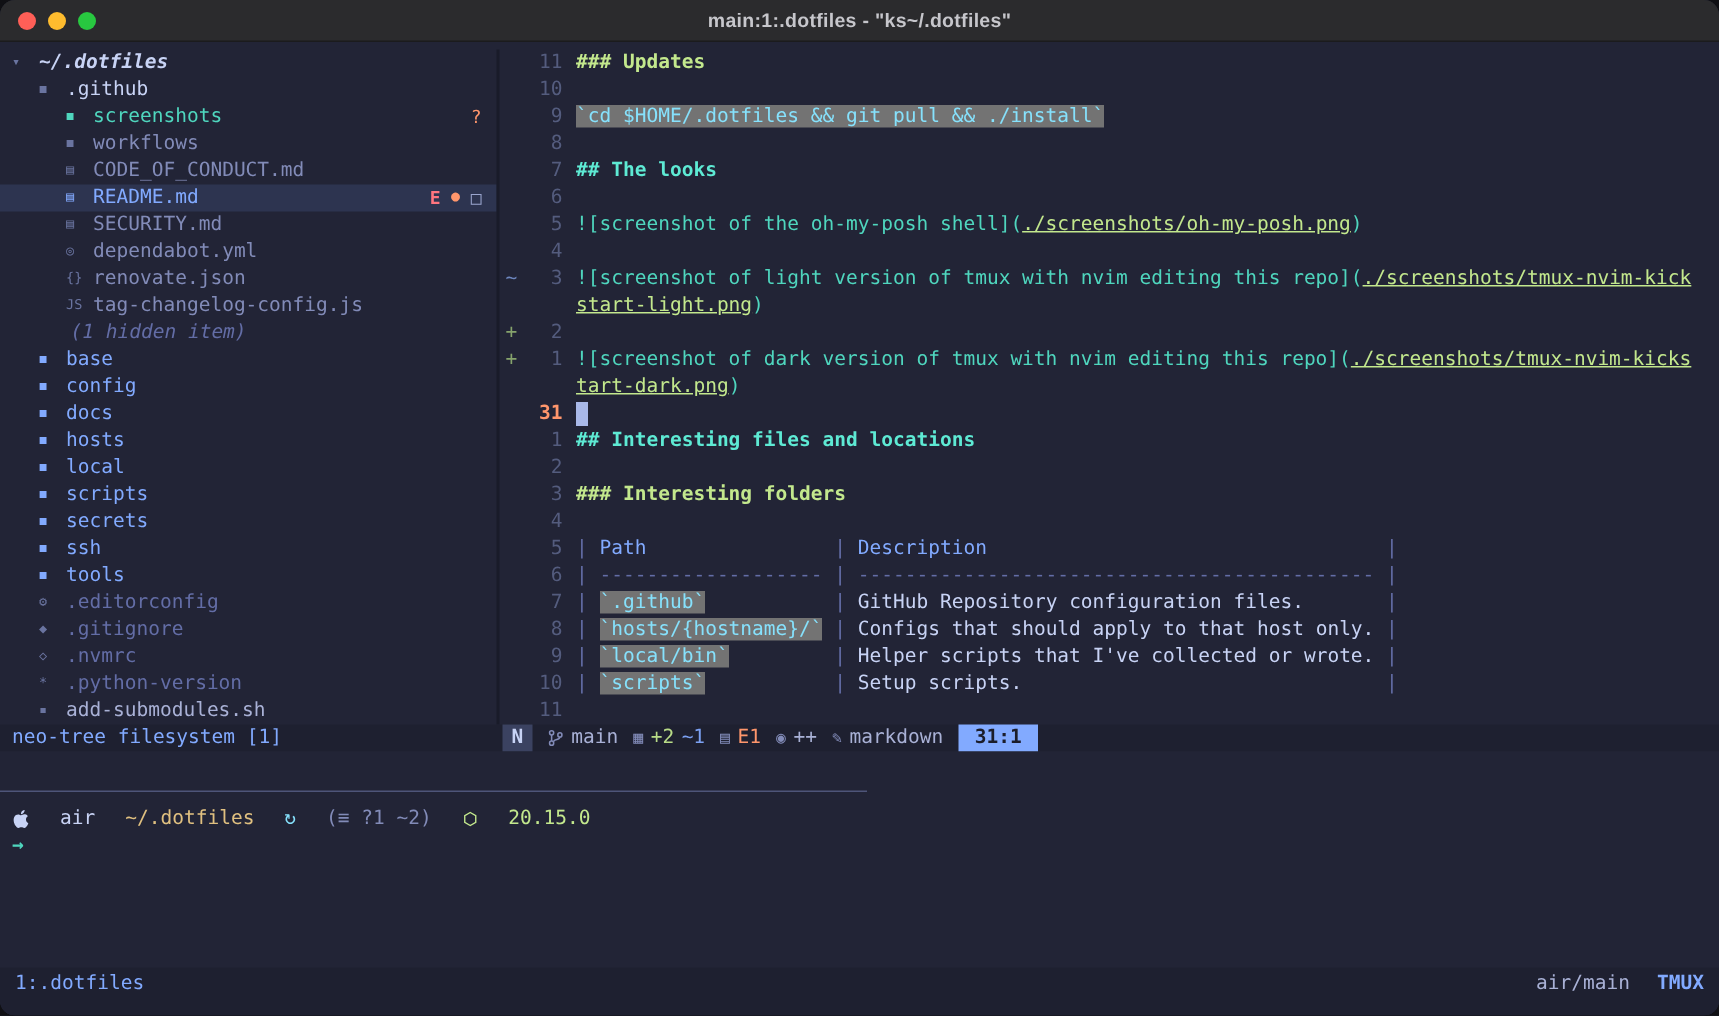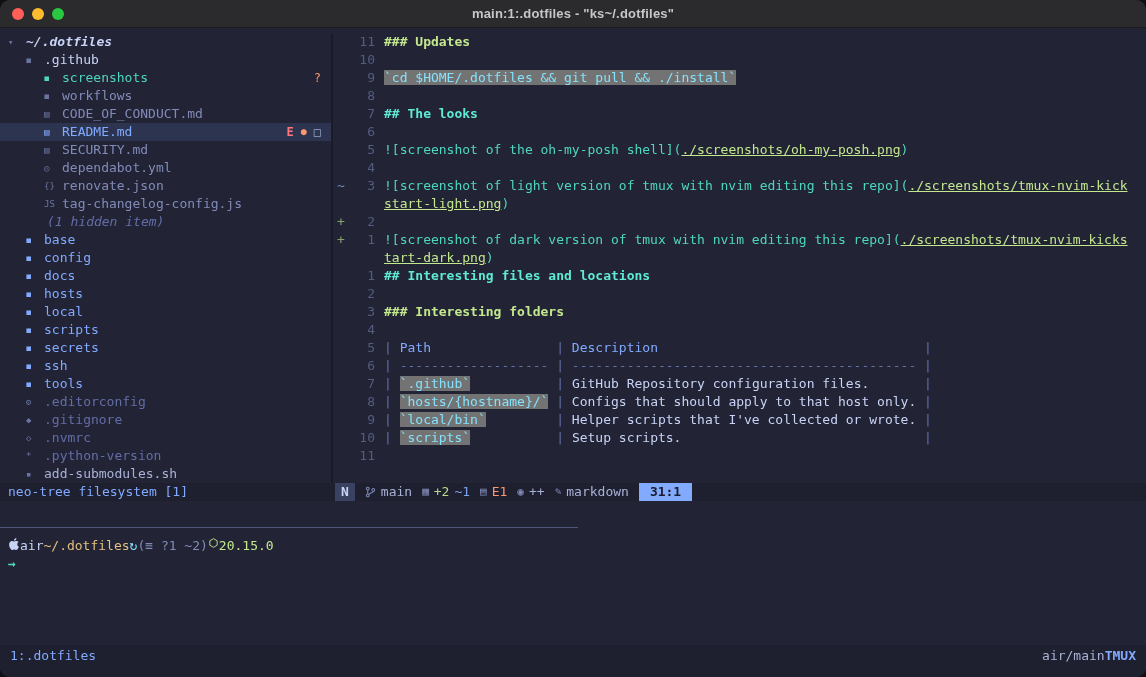--- a/index.html
+++ b/index.html
@@ -103,34 +103,34 @@
   .pos-chip { flex: none; background: #82aaff; color: #1b1d2b; font-weight: bold; padding: 0 11px; }
 
   .cmdline { height: 18px; background: #222436; }
 
   
   .pane-border-row { height: 18px; flex: none; position: relative; }
   .pane-border { position: absolute; left: 0; top: 8px; width: 578px; height: 1px; background: #4e5579; }
 
   
   .shell { flex: none; padding-left: 8px; }
-  .shell-line { height: 18px; display: flex; align-items: flex-start; gap: 0; white-space: pre; }
+  .shell-line { height: 18px; display: flex; align-items: center; gap: 20px; white-space: pre; }
   .sh-host { color: #c8d3f5; }
   .sh-path { color: #e0c080; }
   .sh-sync { color: #86e1fc; }
   .sh-git { color: #828bb8; }
   .sh-node { color: #c3e88d; }
   .sh-arrow { color: #4fd6be; font-weight: bold; }
 
   .flex-spacer { flex: 1; }
 
   
   .tmux-bar { flex: none; height: 32px; background: #1e2030; display: flex; align-items: flex-start; padding: 2px 10px 0; }
   .tmux-window { color: #82aaff; }
-  .tmux-right { margin-left: auto; display: flex; }
+  .tmux-right { margin-left: auto; display: flex; gap: 18px; }
   .tmux-session { color: #a9b1d6; }
   .tmux-label { color: #82aaff; font-weight: bold; }
 
   svg.inline-ic { flex: none; display: inline-block; }
 </style>
 </head>
 <body>
 
 <div class="window">
 
@@ -181,20 +181,21 @@
             <div class="ed-row"><span class="ed-sign "></span><span class="ed-num ">8</span><span class="ed-text"></span></div>
             <div class="ed-row"><span class="ed-sign "></span><span class="ed-num ">7</span><span class="ed-text"><span class="s-h2">## The looks</span></span></div>
             <div class="ed-row"><span class="ed-sign "></span><span class="ed-num ">6</span><span class="ed-text"></span></div>
             <div class="ed-row"><span class="ed-sign "></span><span class="ed-num ">5</span><span class="ed-text"><span class="s-link">![screenshot of the oh-my-posh shell](</span><span class="s-url">./screenshots/oh-my-posh.png</span><span class="s-link">)</span></span></div>
             <div class="ed-row"><span class="ed-sign "></span><span class="ed-num ">4</span><span class="ed-text"></span></div>
             <div class="ed-row"><span class="ed-sign sign-change">~</span><span class="ed-num ">3</span><span class="ed-text"><span class="s-link">![screenshot of light version of tmux with nvim editing this repo](</span><span class="s-url">./screenshots/tmux-nvim-kick</span></span></div>
             <div class="ed-row"><span class="ed-sign "></span><span class="ed-num "></span><span class="ed-text"><span class="s-url">start-light.png</span><span class="s-link">)</span></span></div>
             <div class="ed-row"><span class="ed-sign sign-add">+</span><span class="ed-num ">2</span><span class="ed-text"></span></div>
             <div class="ed-row"><span class="ed-sign sign-add">+</span><span class="ed-num ">1</span><span class="ed-text"><span class="s-link">![screenshot of dark version of tmux with nvim editing this repo](</span><span class="s-url">./screenshots/tmux-nvim-kicks</span></span></div>
             <div class="ed-row"><span class="ed-sign "></span><span class="ed-num "></span><span class="ed-text"><span class="s-url">tart-dark.png</span><span class="s-link">)</span></span></div>
+            <div class="ed-row"><span class="ed-sign "></span><span class="ed-num current">31</span><span class="ed-text"><span class="cursor"></span></span></div>
             <div class="ed-row"><span class="ed-sign "></span><span class="ed-num ">1</span><span class="ed-text"><span class="s-h2">## Interesting files and locations</span></span></div>
             <div class="ed-row"><span class="ed-sign "></span><span class="ed-num ">2</span><span class="ed-text"></span></div>
             <div class="ed-row"><span class="ed-sign "></span><span class="ed-num ">3</span><span class="ed-text"><span class="s-h3">### Interesting folders</span></span></div>
             <div class="ed-row"><span class="ed-sign "></span><span class="ed-num ">4</span><span class="ed-text"></span></div>
             <div class="ed-row"><span class="ed-sign "></span><span class="ed-num ">5</span><span class="ed-text"><span class="s-pipe">| </span><span class="s-th">Path</span><span class="s-plain">               </span><span class="s-pipe"> | </span><span class="s-th">Description</span><span class="s-plain">                                 </span><span class="s-pipe"> |</span></span></div>
             <div class="ed-row"><span class="ed-sign "></span><span class="ed-num ">6</span><span class="ed-text"><span class="s-pipe">| ------------------- | -------------------------------------------- |</span></span></div>
             <div class="ed-row"><span class="ed-sign "></span><span class="ed-num ">7</span><span class="ed-text"><span class="s-pipe">| </span><span class="s-code">`.github`</span><span class="s-plain">          </span><span class="s-pipe"> | </span><span class="s-plain">GitHub Repository configuration files.      </span><span class="s-pipe"> |</span></span></div>
             <div class="ed-row"><span class="ed-sign "></span><span class="ed-num ">8</span><span class="ed-text"><span class="s-pipe">| </span><span class="s-code">`hosts/{hostname}/`</span><span class="s-pipe"> | </span><span class="s-plain">Configs that should apply to that host only.</span><span class="s-pipe"> |</span></span></div>
             <div class="ed-row"><span class="ed-sign "></span><span class="ed-num ">9</span><span class="ed-text"><span class="s-pipe">| </span><span class="s-code">`local/bin`</span><span class="s-plain">        </span><span class="s-pipe"> | </span><span class="s-plain">Helper scripts that I've collected or wrote.</span><span class="s-pipe"> |</span></span></div>
             <div class="ed-row"><span class="ed-sign "></span><span class="ed-num ">10</span><span class="ed-text"><span class="s-pipe">| </span><span class="s-code">`scripts`</span><span class="s-plain">          </span><span class="s-pipe"> | </span><span class="s-plain">Setup scripts.                              </span><span class="s-pipe"> |</span></span></div>

